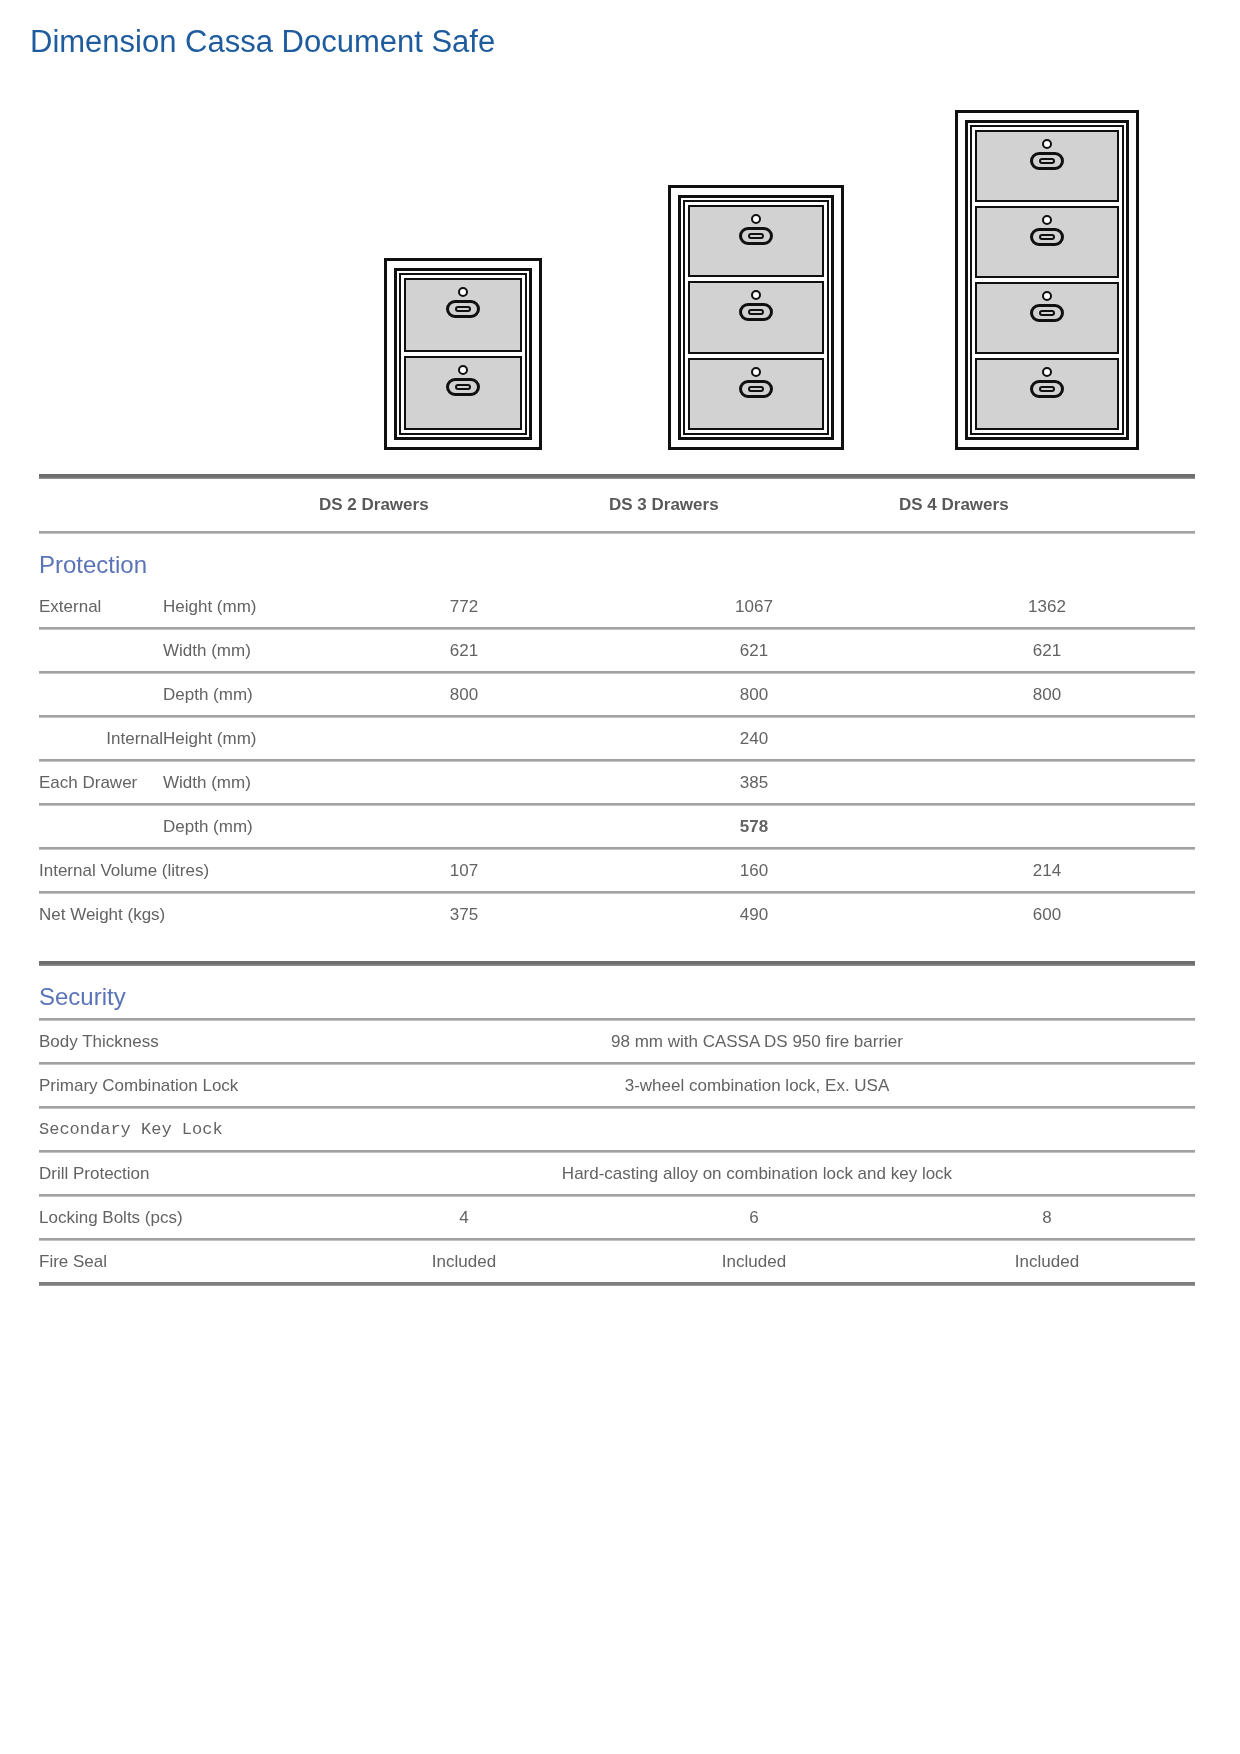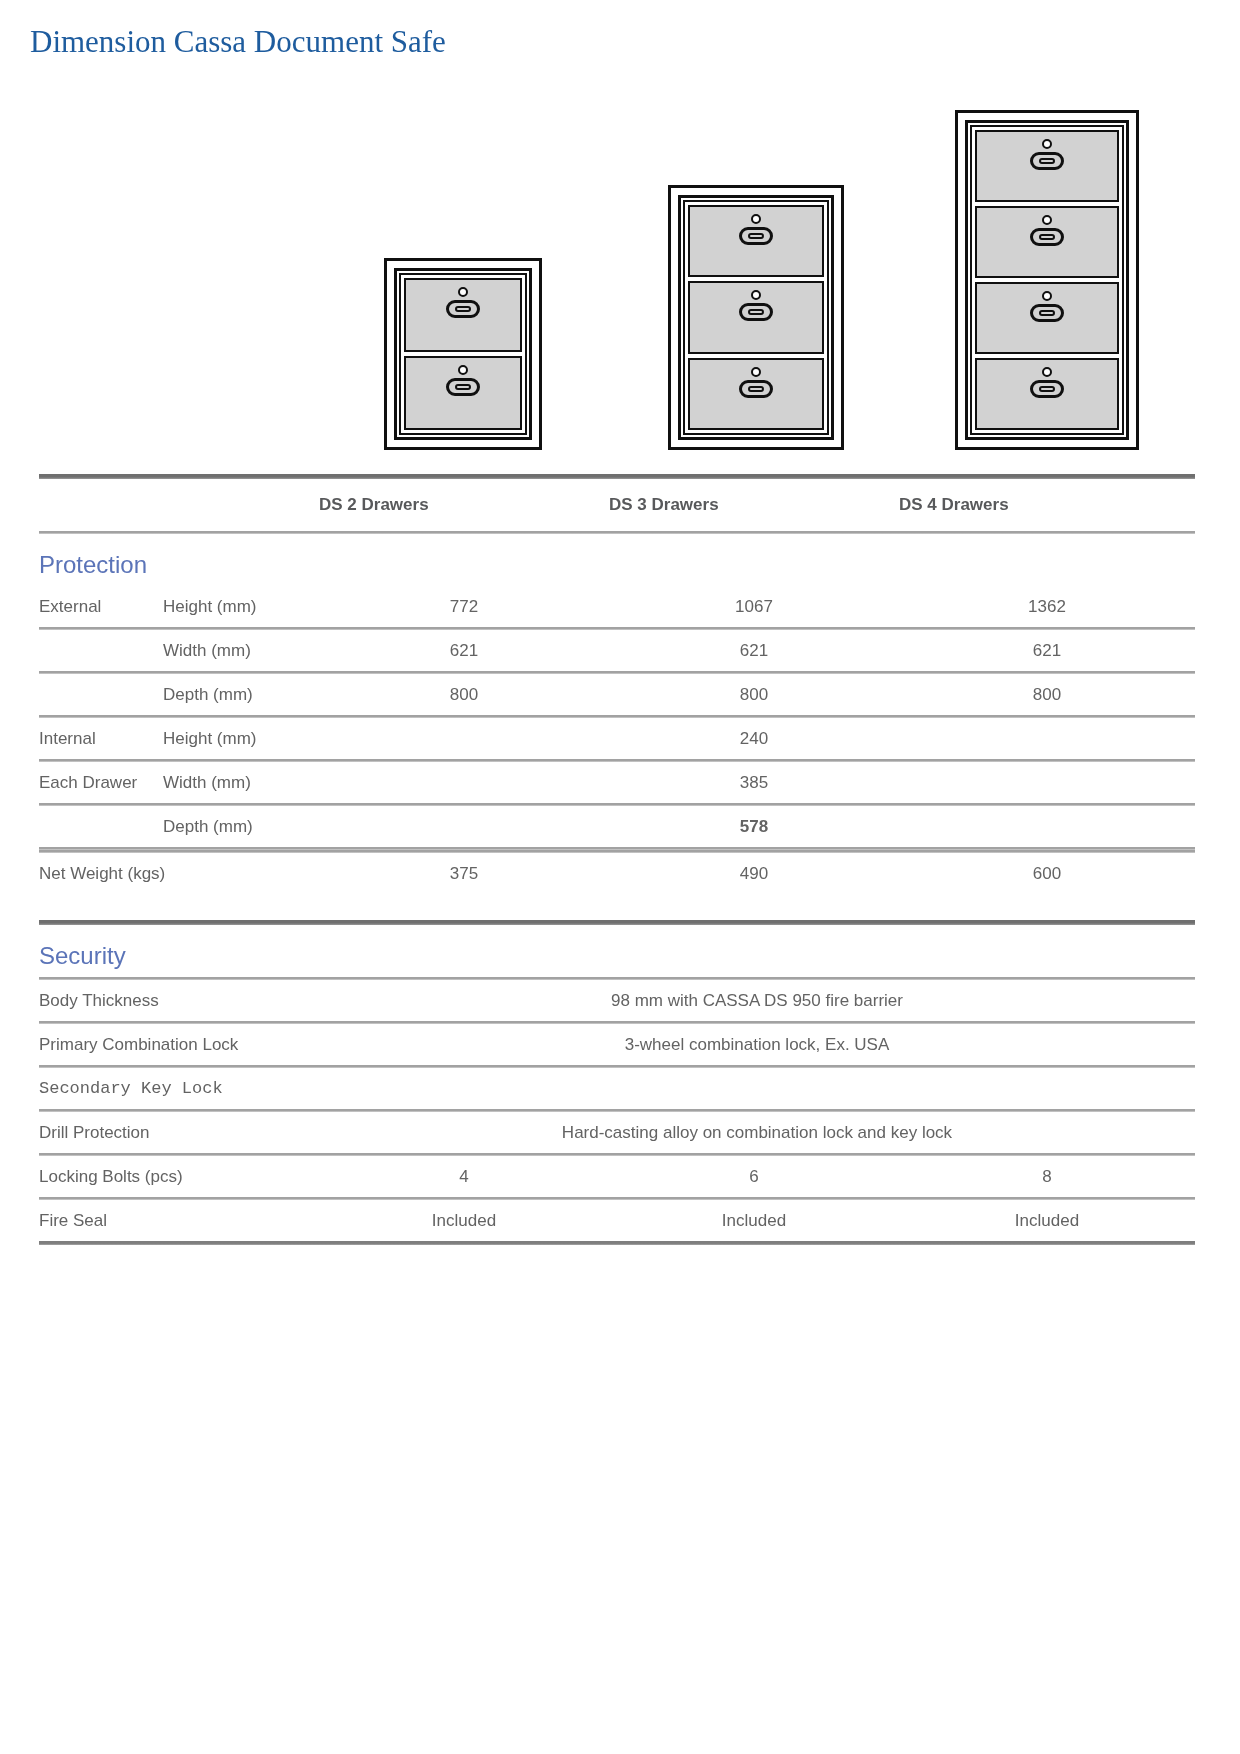--- a/index.html
+++ b/index.html
@@ -1,20 +1,20 @@
 <!DOCTYPE html>
 <html><head>
 <meta charset="utf-8">
 <style>
   html,body { margin:0; padding:0; background:#ffffff; }
   body { font-family:"Liberation Sans", sans-serif; }
   .page { position:relative; width:1240px; height:1754px; background:#ffffff; overflow:hidden; }
 
   
-  .title { position:absolute; left:30px; top:24px; font-size:31px; color:#1e5c9e; font-weight:400;font-family:Liberation Serif, serif; }
+  .title { position:absolute; left:30px; top:24px; font-size:31px; color:#1e5c9e; font-weight:400; }
 
   
   .safe { position:absolute; border:3px solid #101010; background:#fff; padding:7px; box-sizing:border-box; }
   .safe-0 { left:384px; top:258px; width:158px; height:192px; }
   .safe-1 { left:668px; top:185px; width:176px; height:265px; }
   .safe-2 { left:955px; top:110px; width:184px; height:340px; }
   .safe-mid   { border:3px solid #101010; padding:2px; height:100%; box-sizing:border-box; }
   .safe-inner { border:2px solid #101010; padding:3px; height:100%; box-sizing:border-box;
                 display:flex; flex-direction:column; gap:4px; }
   .drawer { flex:1; background:#d2d2d2; border:2px solid #101010; box-sizing:border-box;
@@ -156,21 +156,21 @@
         <div class="rule"></div>
         <div class="grid-row row">
           <div class="cell label" style="grid-column: 1;"></div>
           <div class="cell label" style="grid-column: 2;">Depth (mm)</div>
           <div class="cell value" style="grid-column: 3;">800</div>
           <div class="cell value" style="grid-column: 4;">800</div>
           <div class="cell value" style="grid-column: 5;">800</div>
         </div>
         <div class="rule"></div>
         <div class="grid-row row">
-          <div class="cell label" style="grid-column: 1;">Internal</div>
+          <div class="cell label" style="grid-column: 1; text-align: right;">Internal</div>
           <div class="cell label" style="grid-column: 2;">Height (mm)</div>
           <div class="cell value" style="grid-column: 3;"></div>
           <div class="cell value" style="grid-column: 4;">240</div>
           <div class="cell value" style="grid-column: 5;"></div>
         </div>
         <div class="rule"></div>
         <div class="grid-row row">
           <div class="cell label" style="grid-column: 1;">Each Drawer</div>
           <div class="cell label" style="grid-column: 2;">Width (mm)</div>
           <div class="cell value" style="grid-column: 3;"></div>
@@ -179,20 +179,26 @@
         </div>
         <div class="rule"></div>
         <div class="grid-row row">
           <div class="cell label" style="grid-column: 1;"></div>
           <div class="cell label" style="grid-column: 2;">Depth (mm)</div>
           <div class="cell value" style="grid-column: 3;"></div>
           <div class="cell value" style="grid-column: 4; font-weight: bold;">578</div>
           <div class="cell value" style="grid-column: 5;"></div>
         </div>
         <div class="rule"></div>
+        <div class="grid-row row">
+          <div class="cell label" style="grid-column: 1 / 3;">Internal Volume (litres)</div>
+          <div class="cell value" style="grid-column: 3;">107</div>
+          <div class="cell value" style="grid-column: 4;">160</div>
+          <div class="cell value" style="grid-column: 5;">214</div>
+        </div>
         <div class="rule"></div>
         <div class="grid-row row">
           <div class="cell label" style="grid-column: 1 / 3;">Net Weight (kgs)</div>
           <div class="cell value" style="grid-column: 3;">375</div>
           <div class="cell value" style="grid-column: 4;">490</div>
           <div class="cell value" style="grid-column: 5;">600</div>
         </div>
       </div>
 
     <div class="section-gap"></div>

